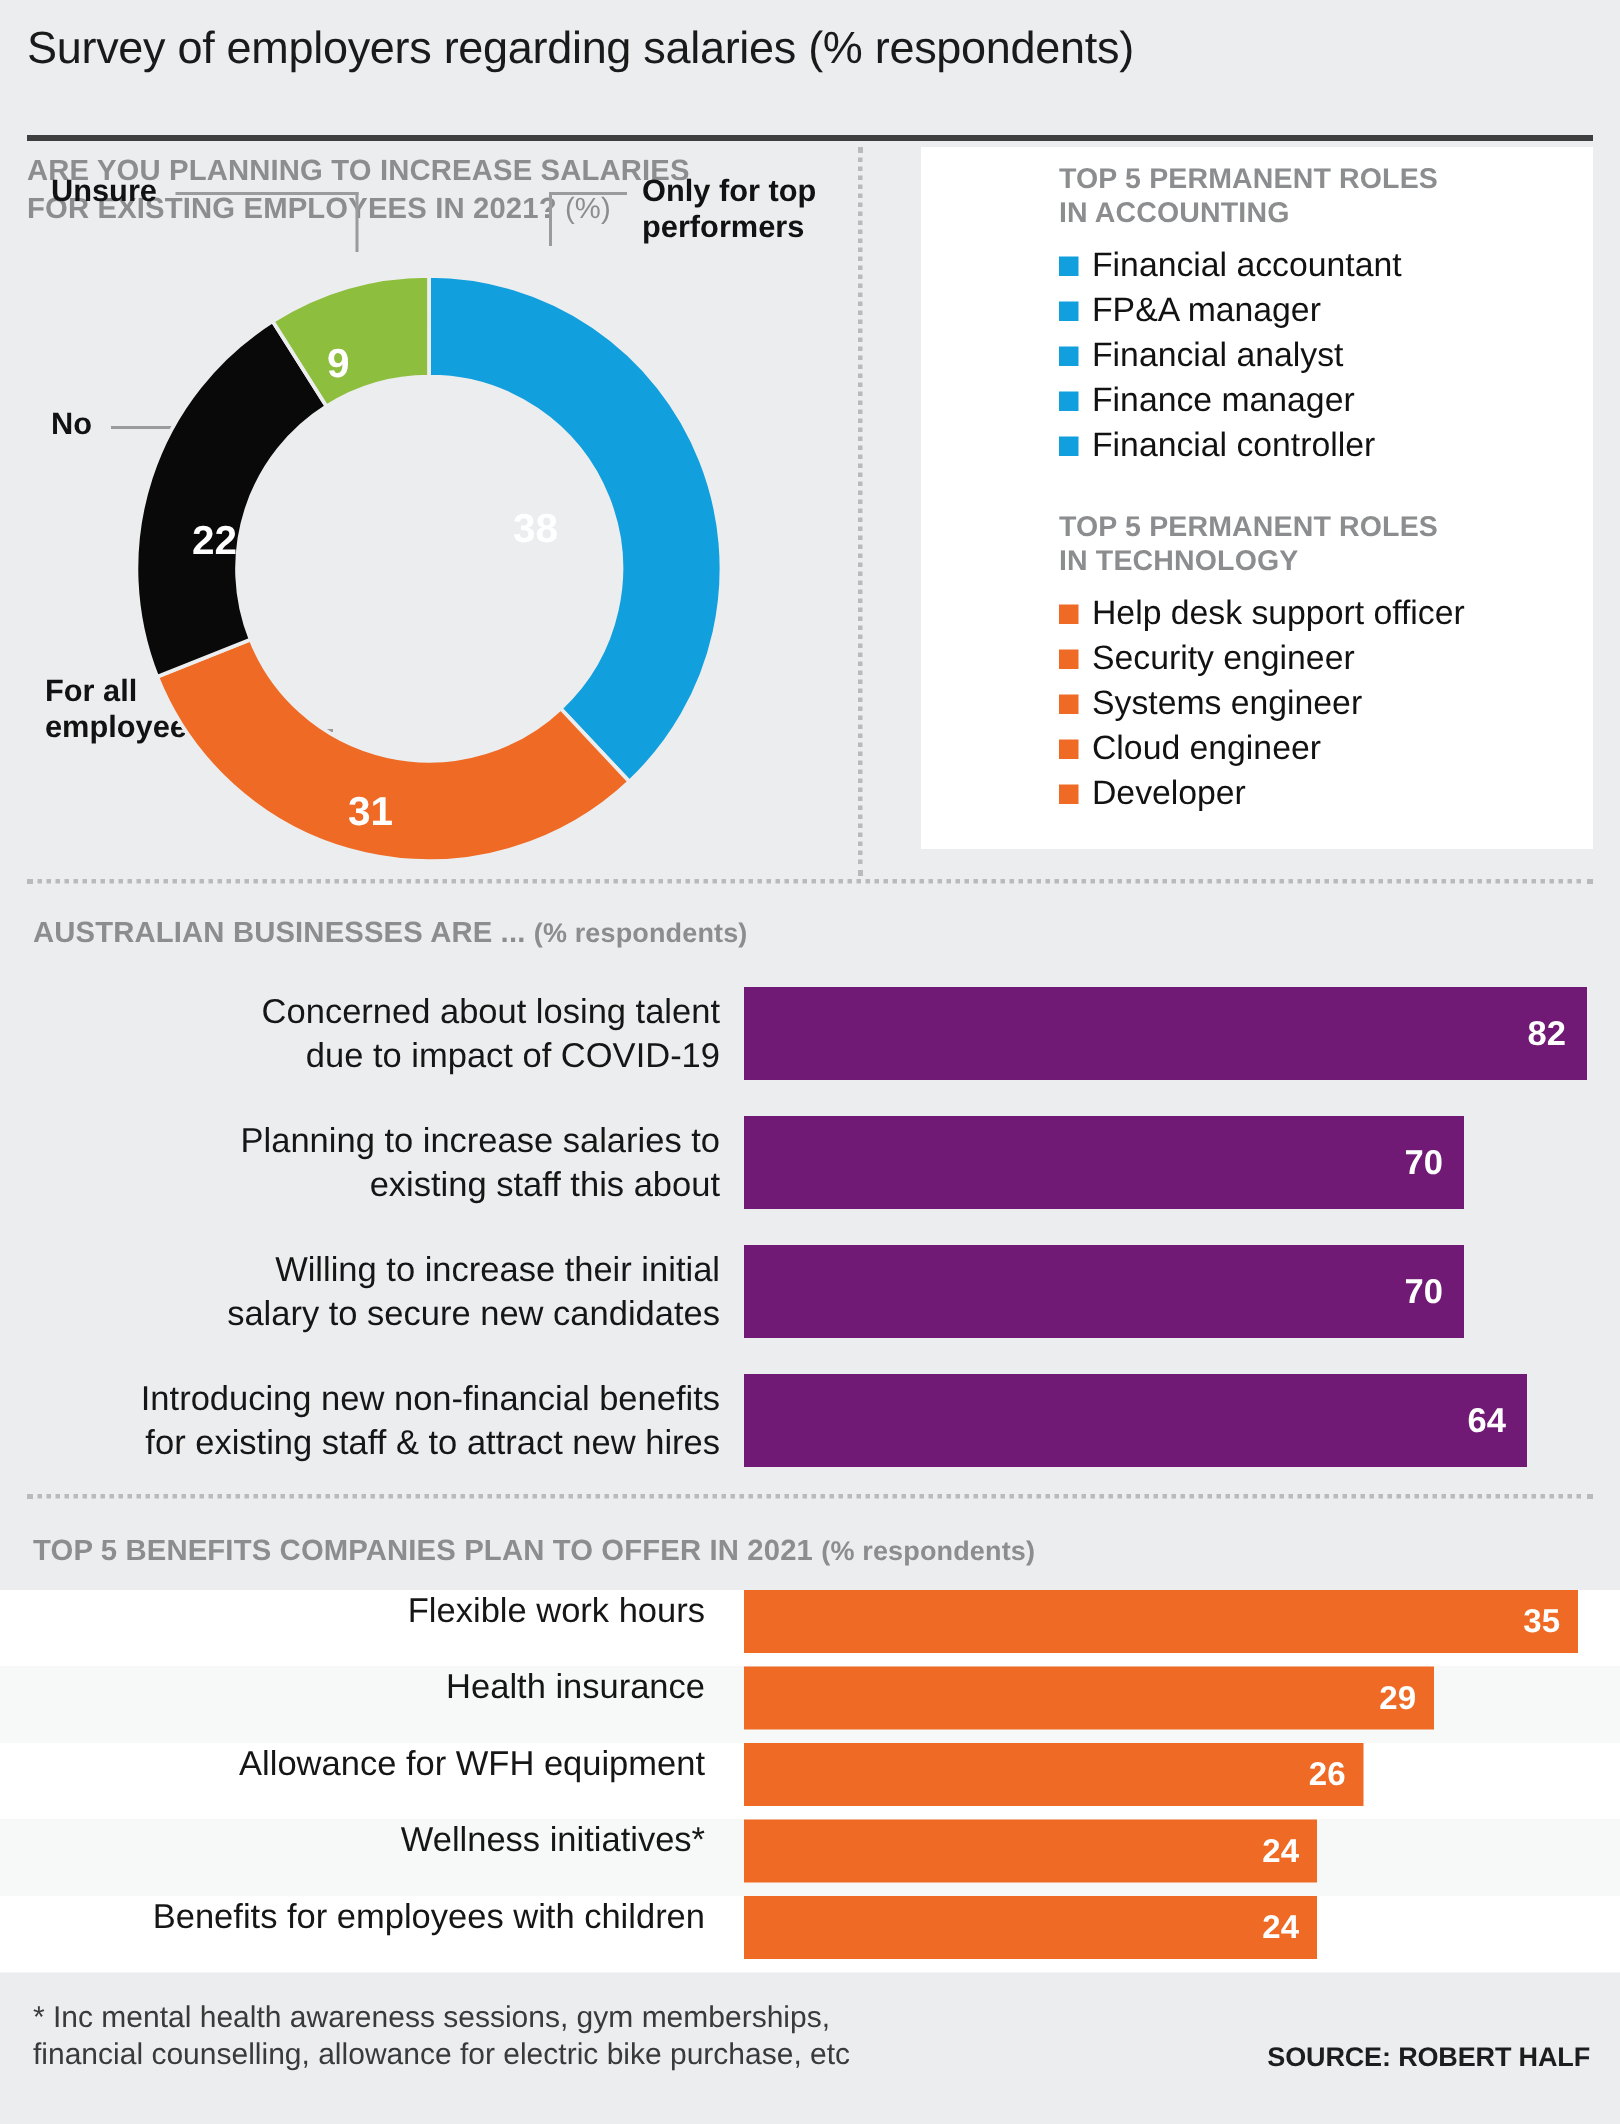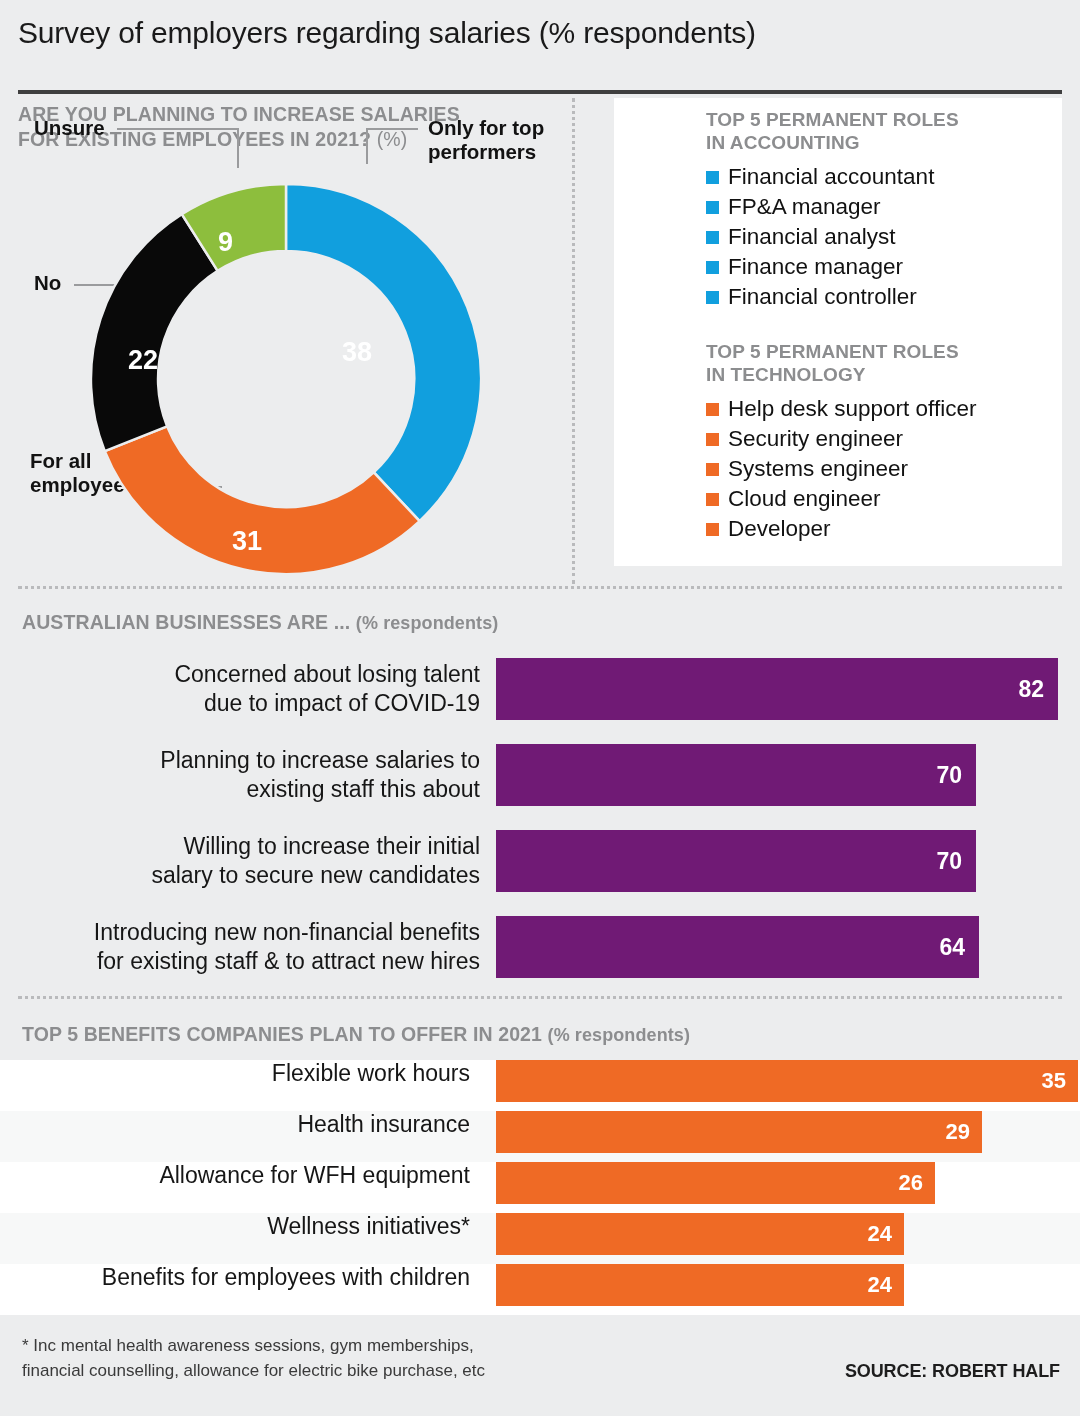--- a/index.html
+++ b/index.html
@@ -202,21 +202,20 @@
     text-align: right;
     padding-right: 26px;
     box-sizing: border-box;
     font-size: 23px;
     color: #161616;
   }
   .bot-bar {
     height: 42px;
     background: #ef6a25;
     position: relative;
-    padding-left: 26px;
   }
   .bot-bar .val {
     position: absolute;
     right: 12px;
     top: 50%;
     transform: translateY(-50%);
     color: #fff;
     font-weight: bold;
     font-size: 22px;
   }
@@ -224,21 +223,21 @@
   
   #footer {
     position: relative;
     margin-top: 18px;
     height: 60px;
   }
   #footnote {
     position: absolute;
     left: 4px;
     top: 0;
-    font-size: 17px;
+    font-size: 20px;
     line-height: 25px;
     color: #3a3a3a;
   }
   #source {
     position: absolute;
     right: 2px;
     top: 28px;
     font-size: 18px;
     font-weight: bold;
     color: #1d1d1d;
@@ -406,21 +405,21 @@
       <div class="mid-bar" style="width:480px">
         <span class="val">70</span>
       </div>
     </div>
 
     <div class="mid-row">
       <div class="mid-label">
         <span>Introducing new non-financial benefits</span><br>
         <span>for existing staff &amp; to attract new hires</span>
       </div>
-      <div class="mid-bar" style="width:483px">
+      <div class="mid-bar" style="width:522px">
         <span class="val">64</span>
       </div>
     </div>
   </div>
 
   <div class="dotted-h" style="margin-top:10px"></div>
 
   <div id="bot-section">
     <div id="bot-heading" class="hdr-gray">
       <span>TOP 5 BENEFITS COMPANIES PLAN TO OFFER IN 2021</span>

